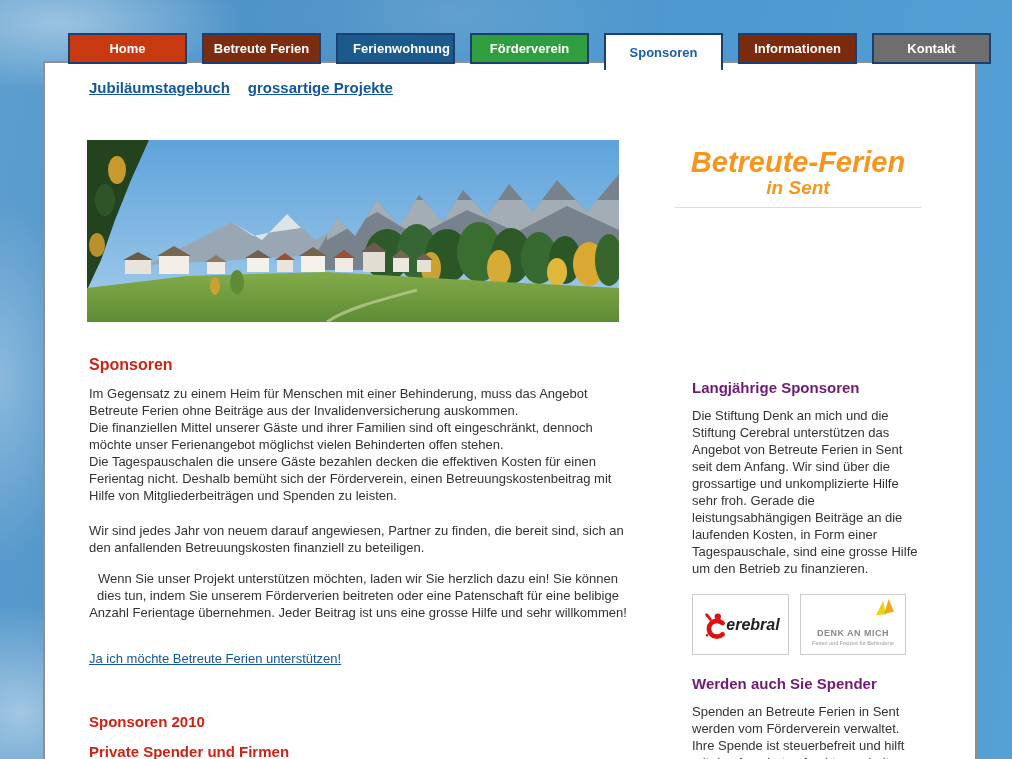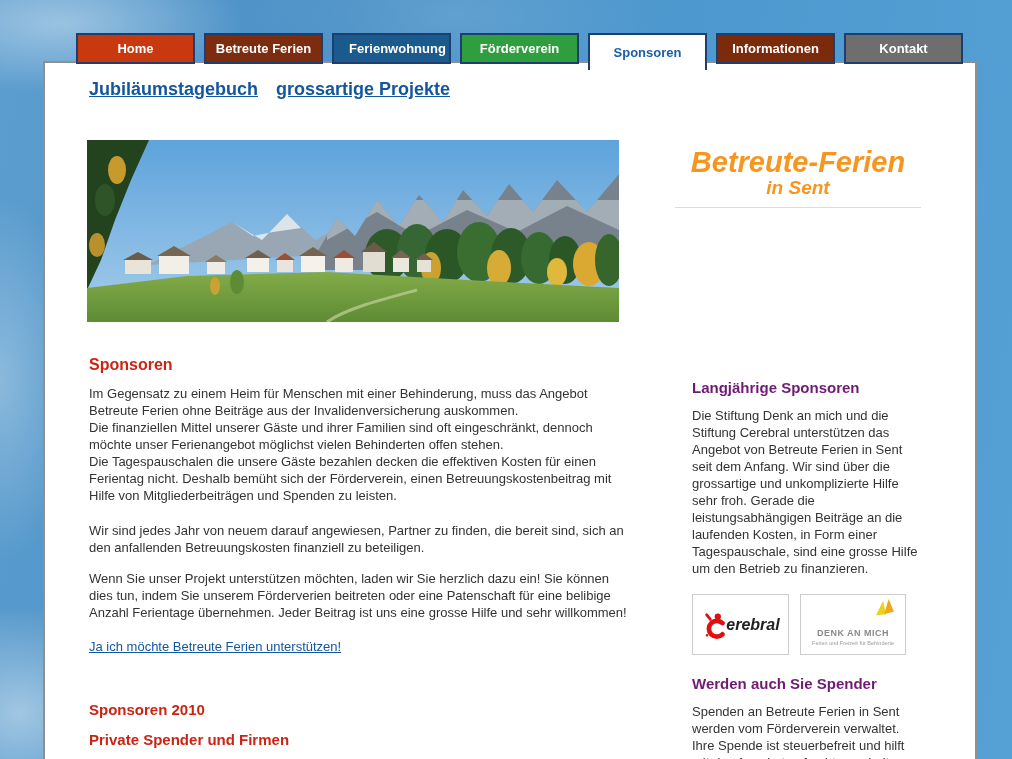--- a/index.html
+++ b/index.html
@@ -15,56 +15,56 @@
       radial-gradient(ellipse 300px 120px at 45% 2%, rgba(255,255,255,.12), rgba(255,255,255,0) 70%),
       linear-gradient(100deg, #5d9ecf 0%, #4a90c6 30%, #4e9ad0 65%, #55a1d6 100%);
   }
 
   .content-box {
     position:absolute; left:43px; top:61px; width:934px; height:700px;
     background:#ffffff; border:2px solid #8f8f8f; z-index:1;
   }
 
   
-  .tabs { position:absolute; left:76px; top:33px; display:flex; gap:9px; z-index:3; }
+  .tabs { position:absolute; left:68px; top:33px; display:flex; gap:15px; z-index:3; }
   .tab {
     width:119px; height:31px; border:2px solid #1c3e70;
     display:flex; align-items:center; justify-content:center;
     color:#ffffff; font-size:13px; font-weight:bold; cursor:pointer;
   }
   .tab-home          { background:#c8390f; }
   .tab-betreute      { background:#7c2d10; }
   .tab-ferienwohnung { background:#1a5a8c;padding-left:12px; }
   .tab-foerderverein { background:#2f9e3e; }
   .tab-sponsoren     { background:#ffffff; color:#1a5fa8; height:37px; border-bottom:none; }
   .tab-informationen { background:#7c2a0c; }
   .tab-kontakt       { background:#6e6e6e; }
 
   
   .subnav { position:absolute; left:44px; top:16px; display:flex; gap:18px; }
-  .subnav a { color:#12569e; font-size:18px; font-weight:bold; text-decoration:underline; cursor:pointer; }
+  .subnav a { color:#12569e; font-size:15px; font-weight:bold; text-decoration:underline; cursor:pointer; }
 
   
   .photo { position:absolute; left:42px; top:77px; width:532px; height:182px; }
   .photo svg { display:block; }
 
   
   .sitelogo {
     position:absolute; left:630px; top:84px; width:246px; text-align:center;
     color:#f8951d; border-bottom:1px solid #dcdcdc; padding-bottom:9px;font-style:italic;
   }
   .sitelogo .t1 { font-size:29px; font-weight:bold; line-height:31px; }
   .sitelogo .t2 { font-size:19px; font-weight:bold; line-height:20px; }
 
   
   .leftcol { position:absolute; left:44px; top:293px; width:538px; }
   .h-red { color:#cc2414; font-size:16px; font-weight:bold; margin:0 0 11px; }
   .leftcol p { color:#333333; font-size:13px; line-height:17px; white-space:pre-line; margin:0 0 18px; }
   .leftcol p.p2 { margin-bottom:14px; }
-  .leftcol p.p3 { margin-bottom:16px; }
+  .leftcol p.p3 { margin-bottom:28px;text-align:center; }
   .textlink { color:#12569e; font-size:13px; text-decoration:underline; cursor:pointer; }
   .h-2010 { color:#cc2414; font-size:15px; font-weight:bold; margin:46px 0 0; }
   .h-private { color:#cc2414; font-size:15px; font-weight:bold; margin:13px 0 0; }
 
   
   .rightcol { position:absolute; left:647px; top:316px; width:226px; }
   .rightcol h3 { color:#701a75; font-size:15px; font-weight:bold; margin:0 0 11px; }
   .rightcol p { color:#333333; font-size:13px; line-height:17px; margin:0 0 17px; }
   .logo-row { display:flex; gap:11px; margin:2px 0 20px; }
   .logo-box {

